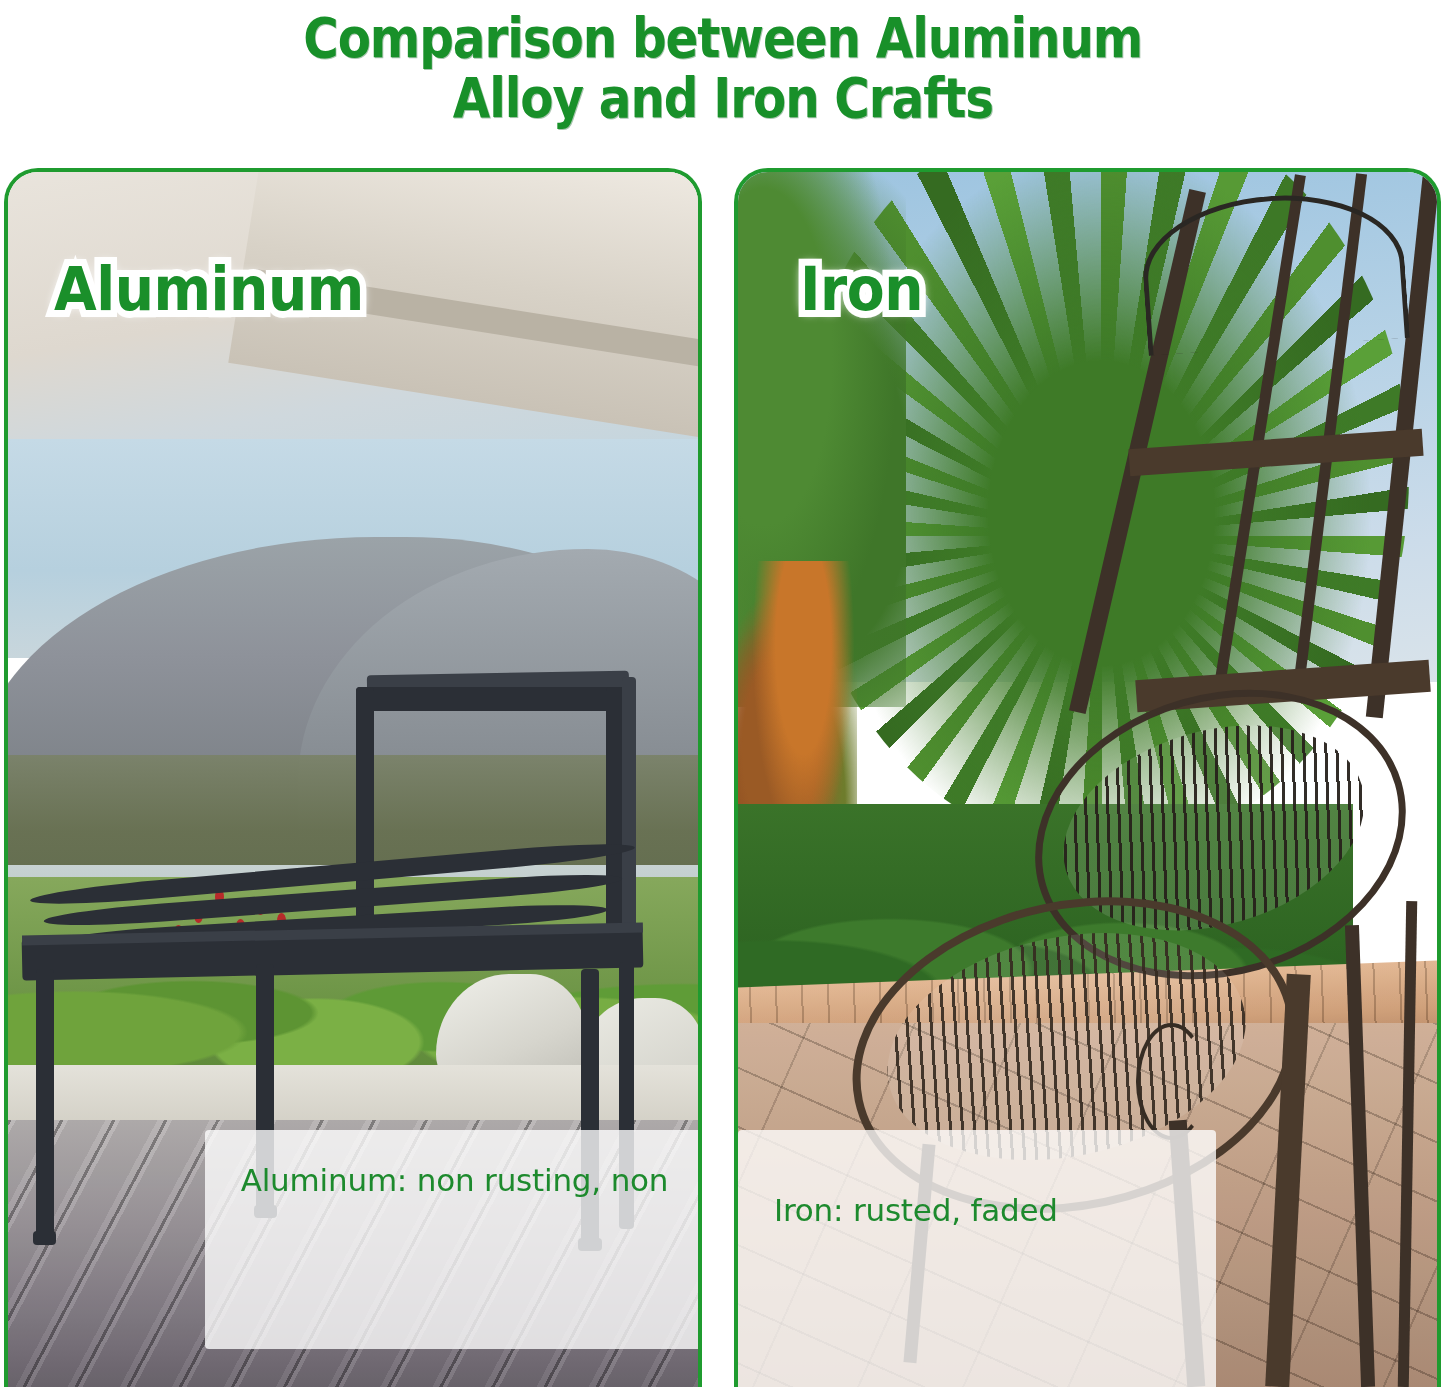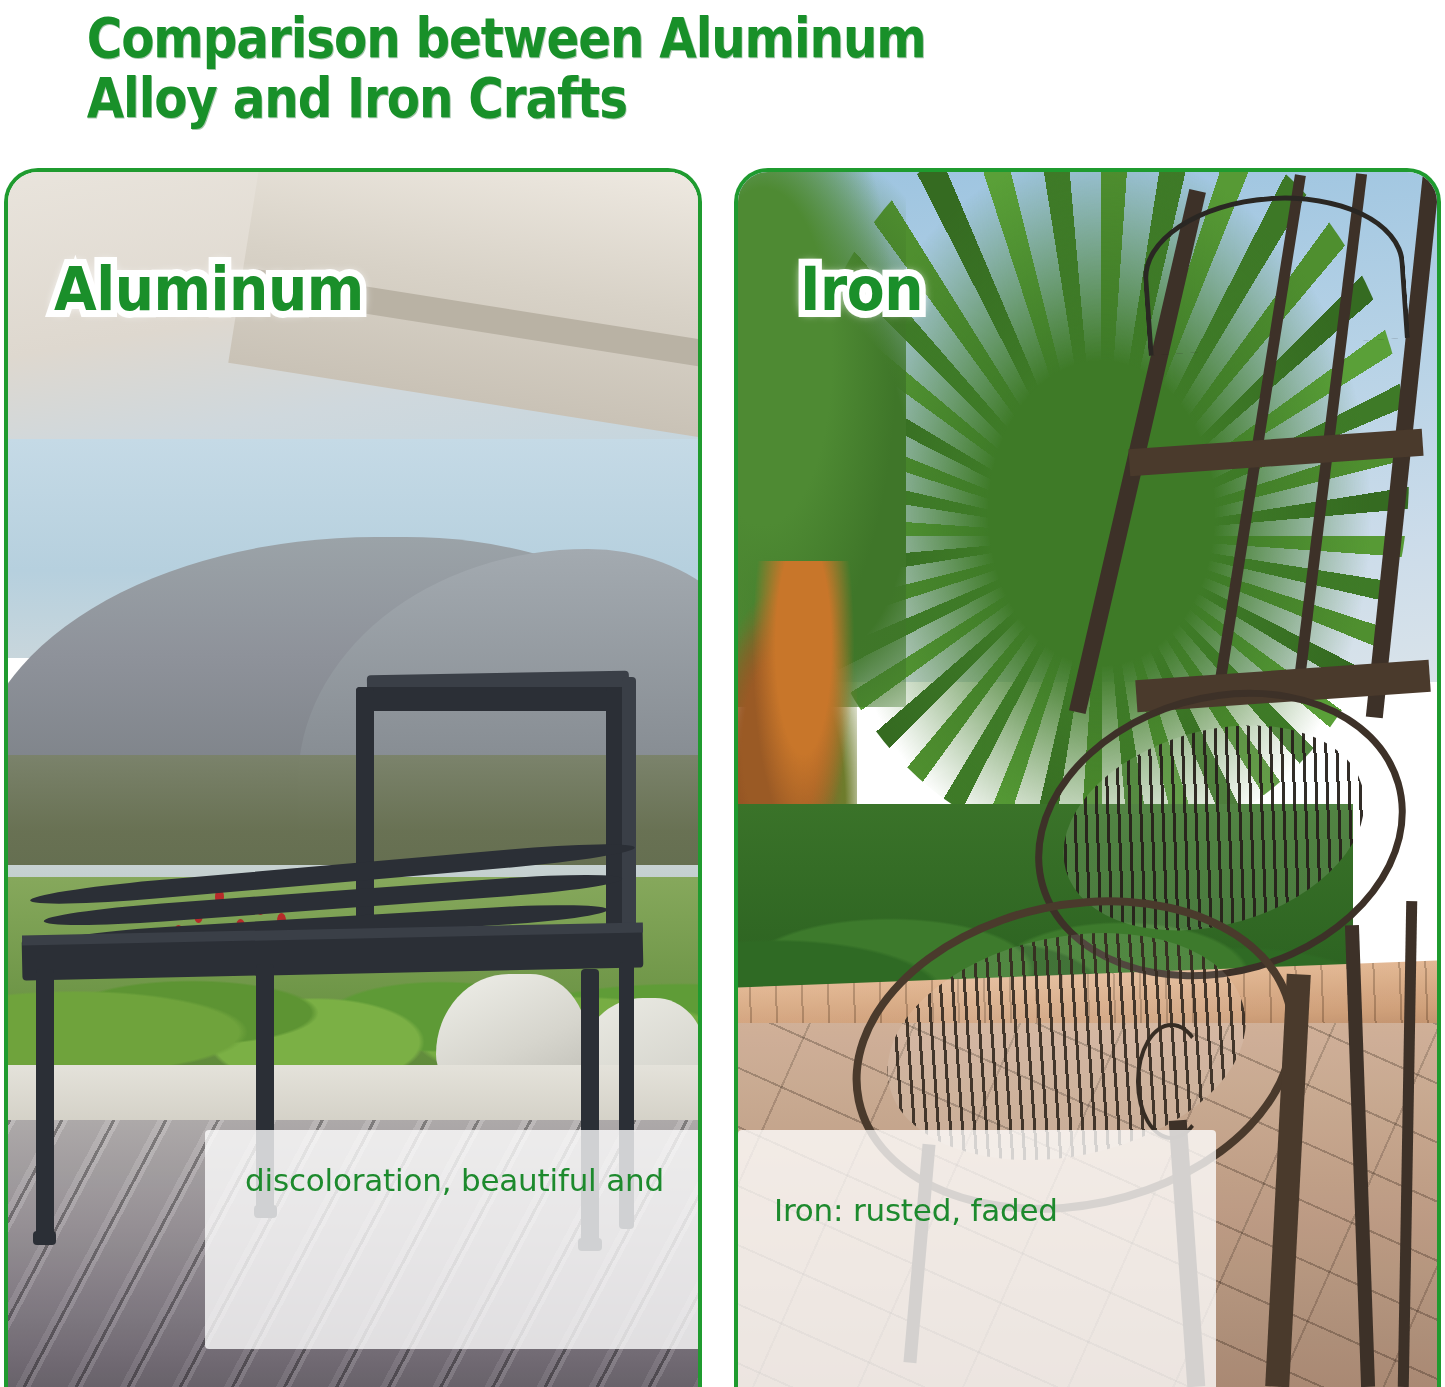--- a/index.html
+++ b/index.html
@@ -7,21 +7,21 @@
     width:1445px;height:1387px;
     background:#ffffff;
     font-family:"Liberation Sans", sans-serif;
     overflow:hidden;
     position:relative;
   }
 
   
   .title-wrap{
     position:absolute;left:0;top:0;width:1445px;height:148px;
-    display:flex;flex-direction:column;justify-content:flex-start;
+    display:flex;flex-direction:column;align-items:center;justify-content:flex-start;
     padding-top:8px;box-sizing:border-box;
   }
   .title-line{
     color:#189029;
     font-family:"DejaVu Sans", sans-serif;
     font-weight:bold;
     font-size:55px;
     line-height:60px;
     letter-spacing:-1.2px;
     transform:scaleX(0.88);
@@ -327,21 +327,21 @@
 
         <div class="bn soft" style="left:3.6%;top:87.2%;width:3.4%;height:1.1%;"></div>
         <div class="bn soft" style="left:35.6%;top:85.0%;width:3.4%;height:1.1%;"></div>
         <div class="bn soft" style="left:82.6%;top:87.7%;width:3.5%;height:1.1%;"></div>
       </div>
     </div>
 
     <div class="sticker left" style="left:46px;top:82px;">Aluminum</div>
 
     <div class="caption left" style="left:197px;top:958px;">
-      <span class="cap-line">discoloration, beautiful and</span>
+      <span class="cap-line">Aluminum: non rusting, non</span>
     </div>
   </div>
 
   <div class="panel right">
     <div class="photo">
       <div class="rp-sky"></div>
       <div class="rp-palm"></div>
       <div class="rp-tree-l"></div>
       <div class="rp-croton"></div>
       <div class="rp-hedge"></div>

